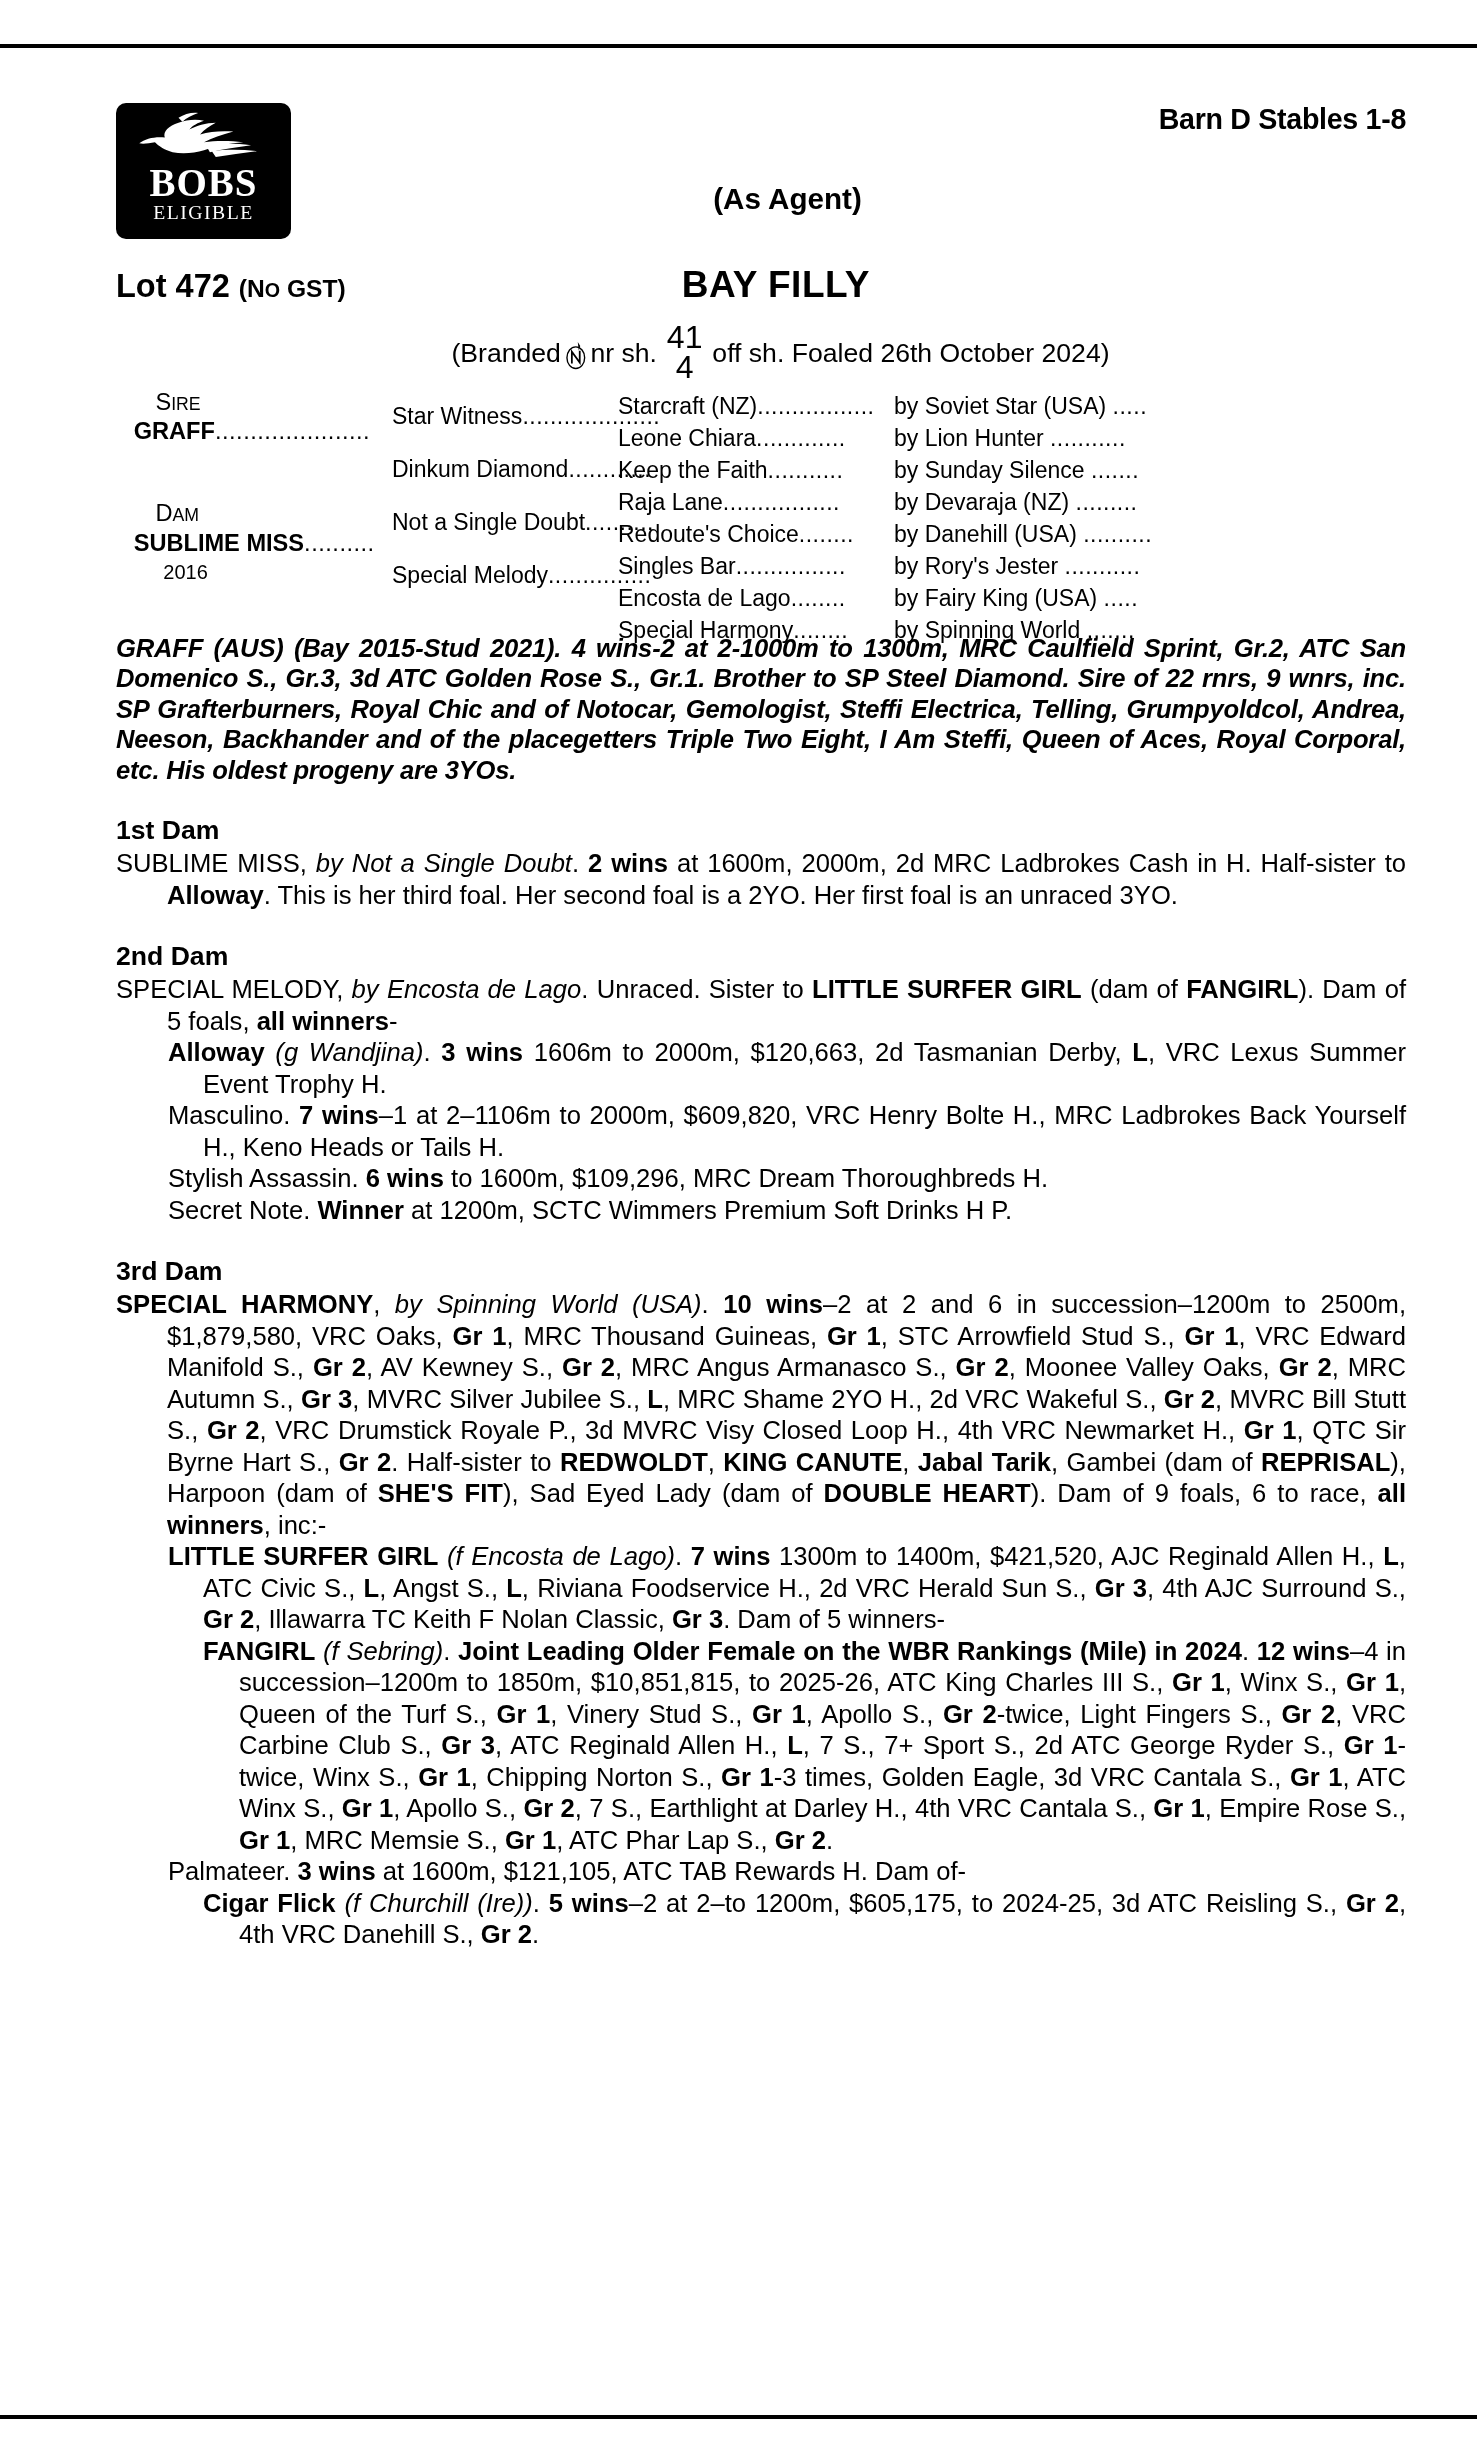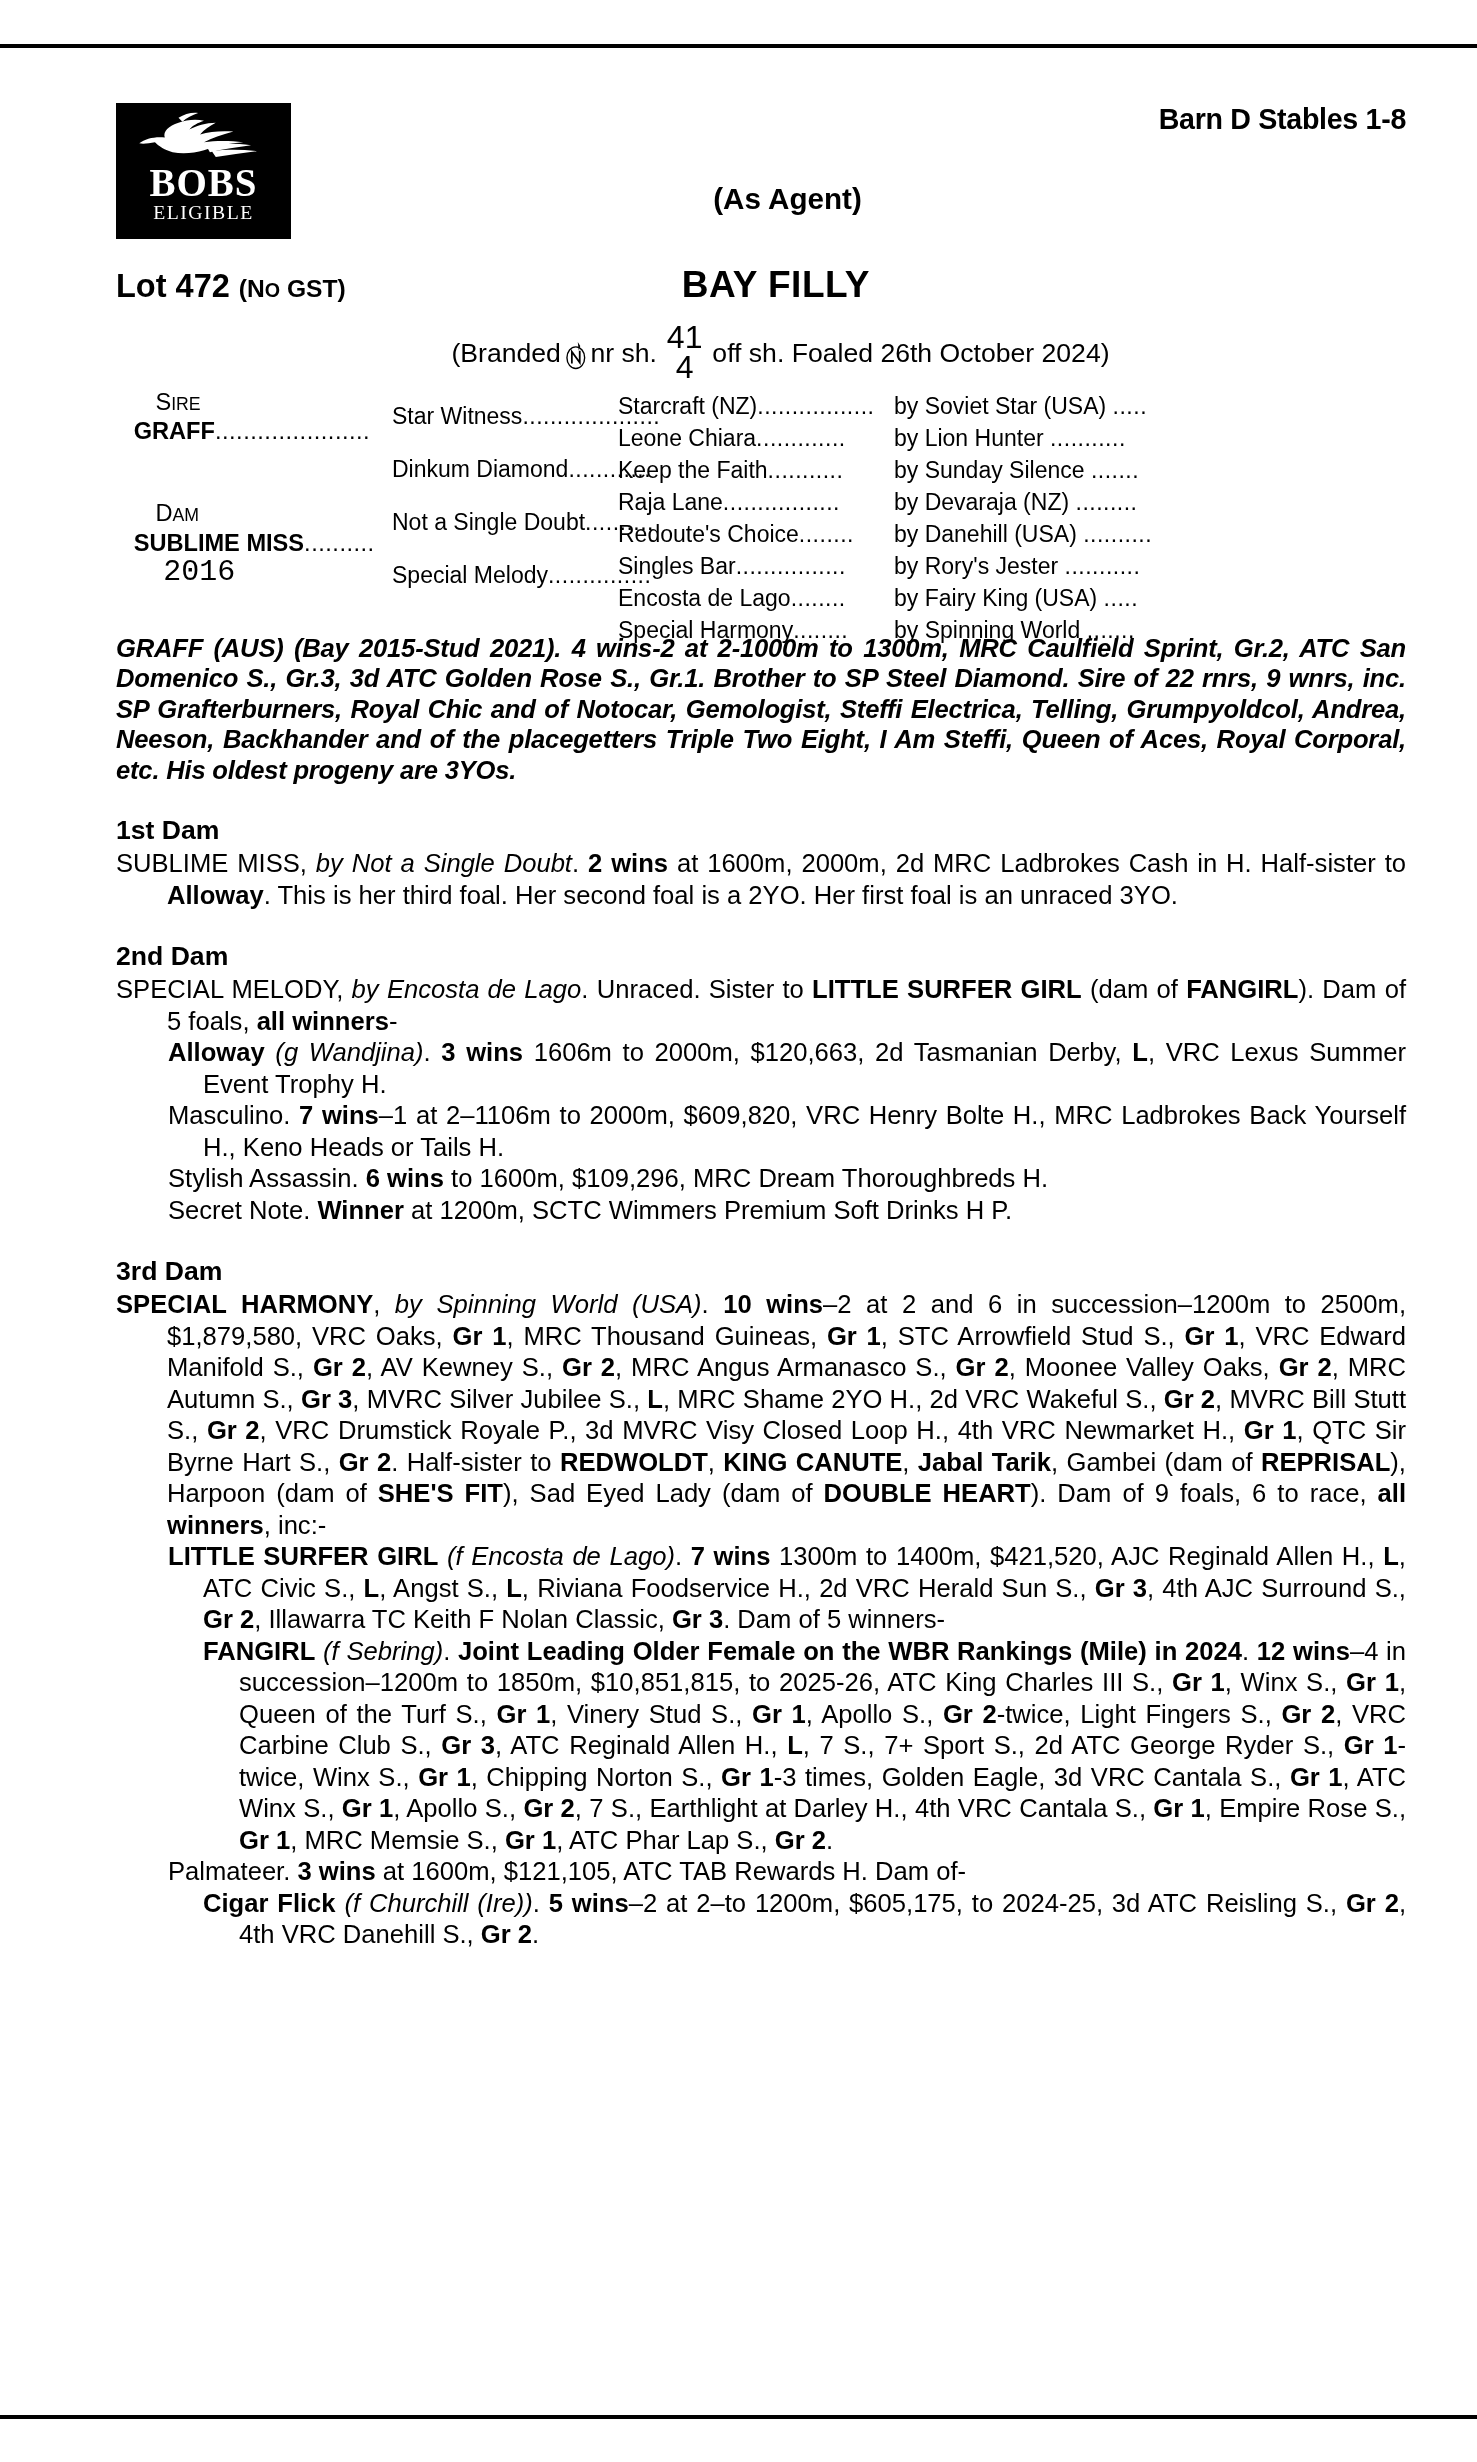--- a/index.html
+++ b/index.html
@@ -54,20 +54,21 @@
     width: 175px;
     height: 136px;
     background: #000;
     color: #fff;
     display: flex;
     flex-direction: column;
     align-items: center;
     justify-content: flex-start;
     padding-top: 7.9px;
     box-sizing: border-box;
+    border-radius: 10px;
   }
   .bobs-horse {
     width: 138px;
     height: 51px;
     position: relative;
   }
   .bobs-word {
     font-family: "Liberation Serif", serif;
     font-weight: bold;
     font-size: 39px;
@@ -213,23 +214,22 @@
   .sc { font-size: 17.7px; }
   .sire-name, .dam-name {
     font-weight: bold;
     font-size: 23.6px;
     line-height: 29.6px;
     white-space: nowrap;
   }
   .dots { font-weight: normal; letter-spacing: 0.5px; }
   .yr {
     padding-left: 29.6px;
-    font-size: 30px;
+    font-size: 20px;
     line-height: 29.6px;
-    font-family: Liberation Mono, monospace;
   }
   .g2row { line-height: 53px; white-space: nowrap; }
   .g3row { line-height: 32px; white-space: nowrap; }
 
   
   .sire-para {
     margin-top: 11.8px;
     font-weight: bold;
     font-style: italic;
     font-size: 25.6px;

